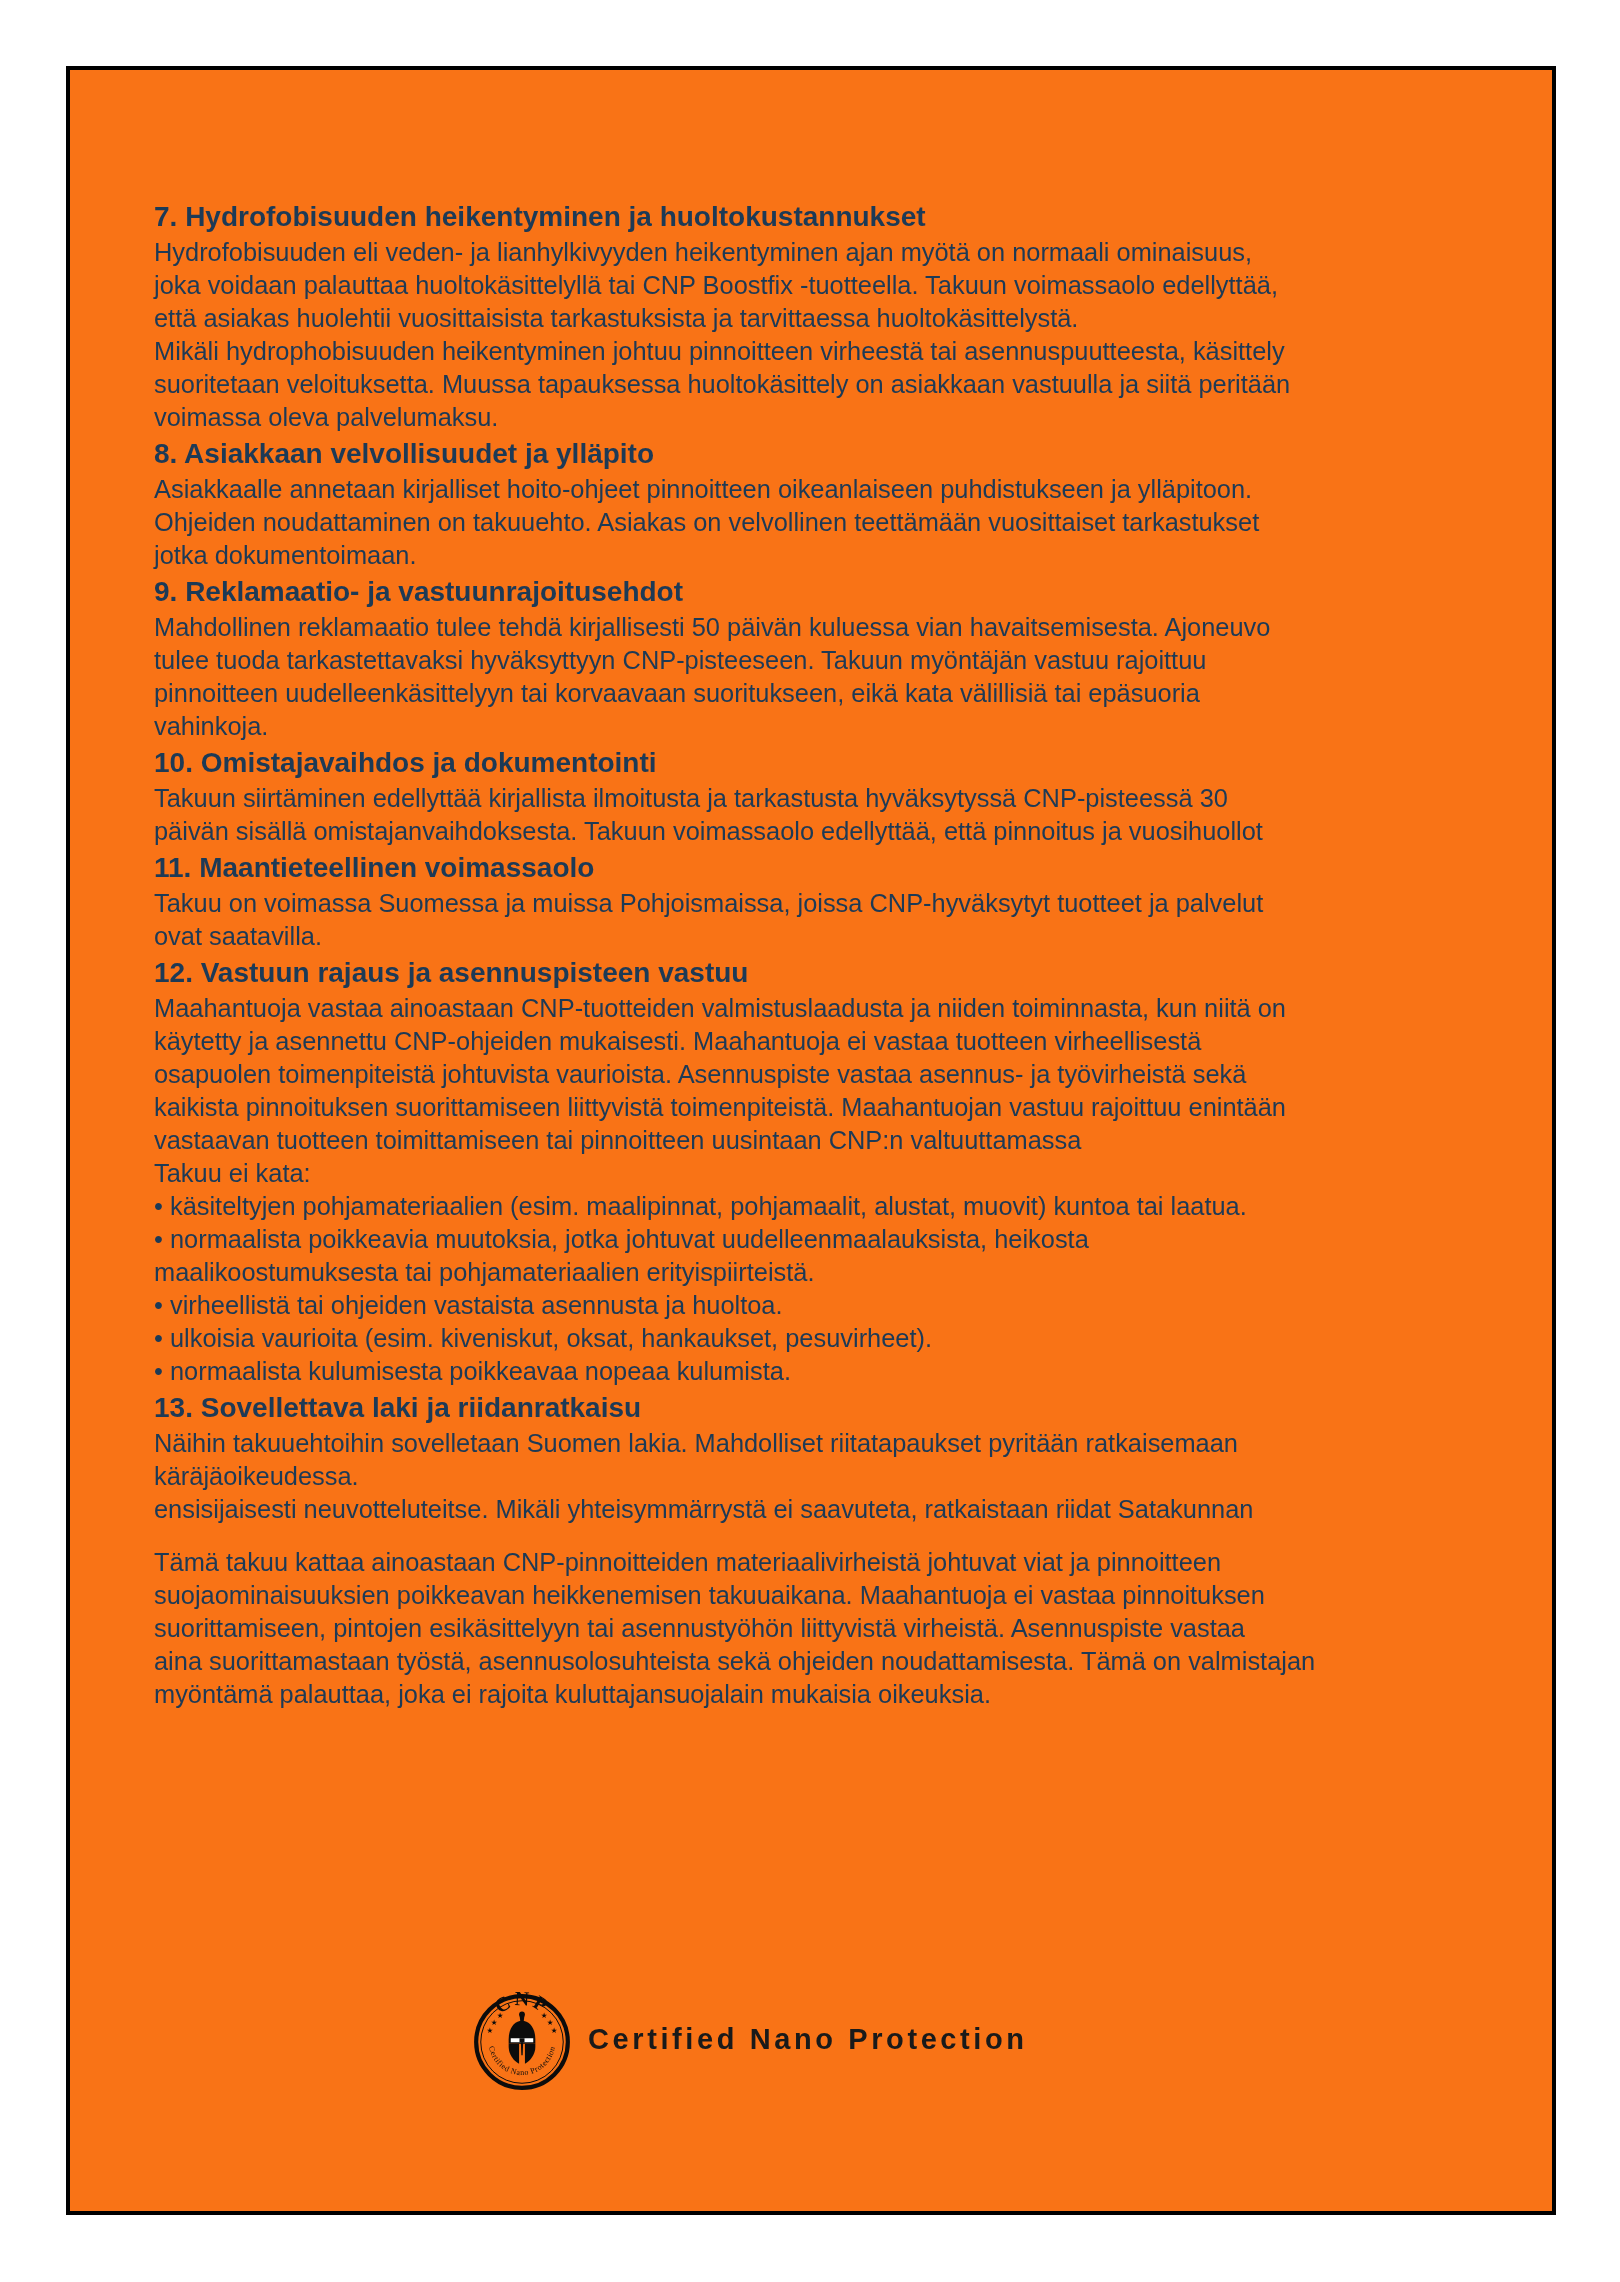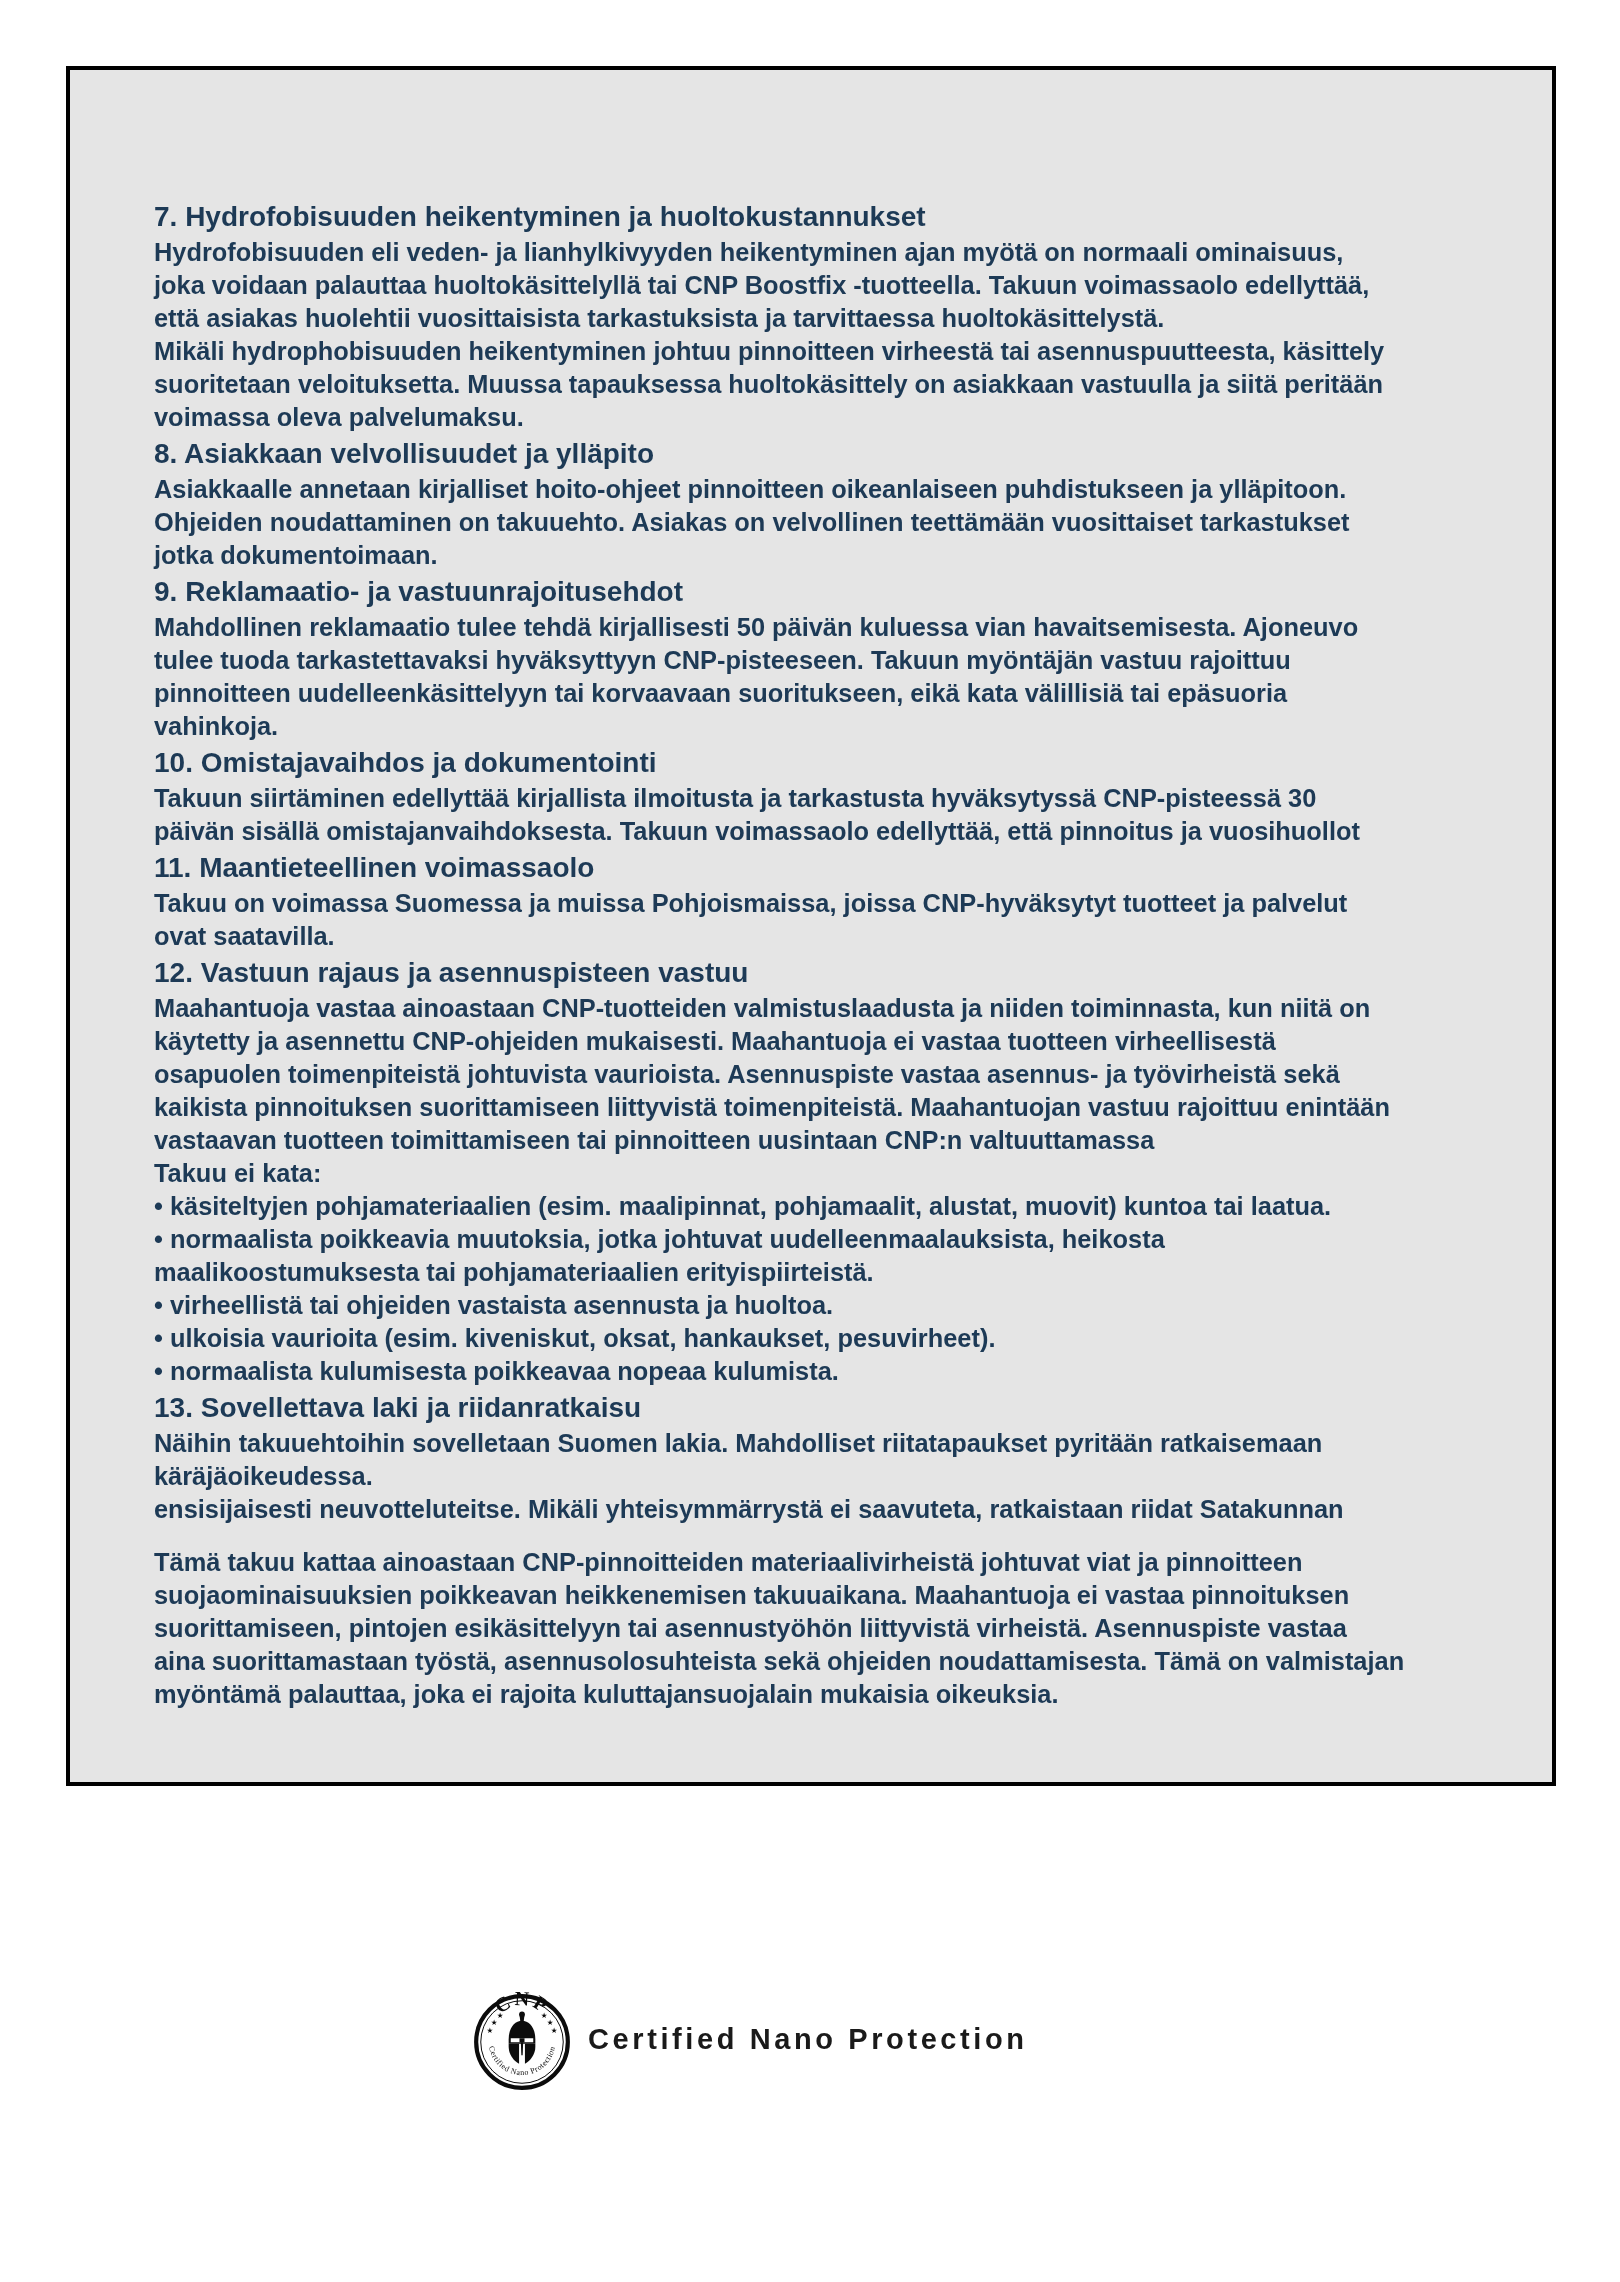--- a/index.html
+++ b/index.html
@@ -2,35 +2,35 @@
 <html style="--text-color: #1d3a56;font-size:14.3px"><head>
 <meta charset="utf-8">
 <style>
   html,body{margin:0;padding:0;background:#ffffff;}
   body{
     width:1621px;height:2282px;position:relative;
     font-family:"Liberation Sans",sans-serif;
     -webkit-font-smoothing:antialiased;
   }
   .page-frame{
-    position:absolute;left:66px;top:66px;width:1490px;height:1720px;
-    border:4.5px solid #000;box-sizing:border-box;background:#e5e5e5;
+    position:absolute;left:66px;top:66px;width:1490px;height:2149px;
+    border:4.5px solid #000;box-sizing:border-box;background:#f97316;
   }
   .doc-body{
     position:absolute;left:84px;top:127px;width:1337px;
     color:var(--text-color,#1d3a56);
   }
   section{display:block;}
   section.gap-before{margin-top:20px;}
   .sec-heading{
     margin:0;font-size:28px;line-height:39px;font-weight:700;
     white-space:nowrap;letter-spacing:0;
   }
   .line{
-    font-size:25.4px;line-height:33px;font-weight:700;white-space:nowrap;
+    font-size:25.4px;line-height:33px;font-weight:400;white-space:nowrap;
   }
   .footer-logo{
     display:flex;align-items:center;gap:16px;
     margin-top:187px;margin-left:318px;
   }
   .badge{width:100px;height:100px;flex:0 0 auto;}
   .wordmark{
     font-size:29px;font-weight:700;letter-spacing:3.6px;color:#1a1a1a;
     white-space:nowrap;padding-bottom:5.3px;
   }

